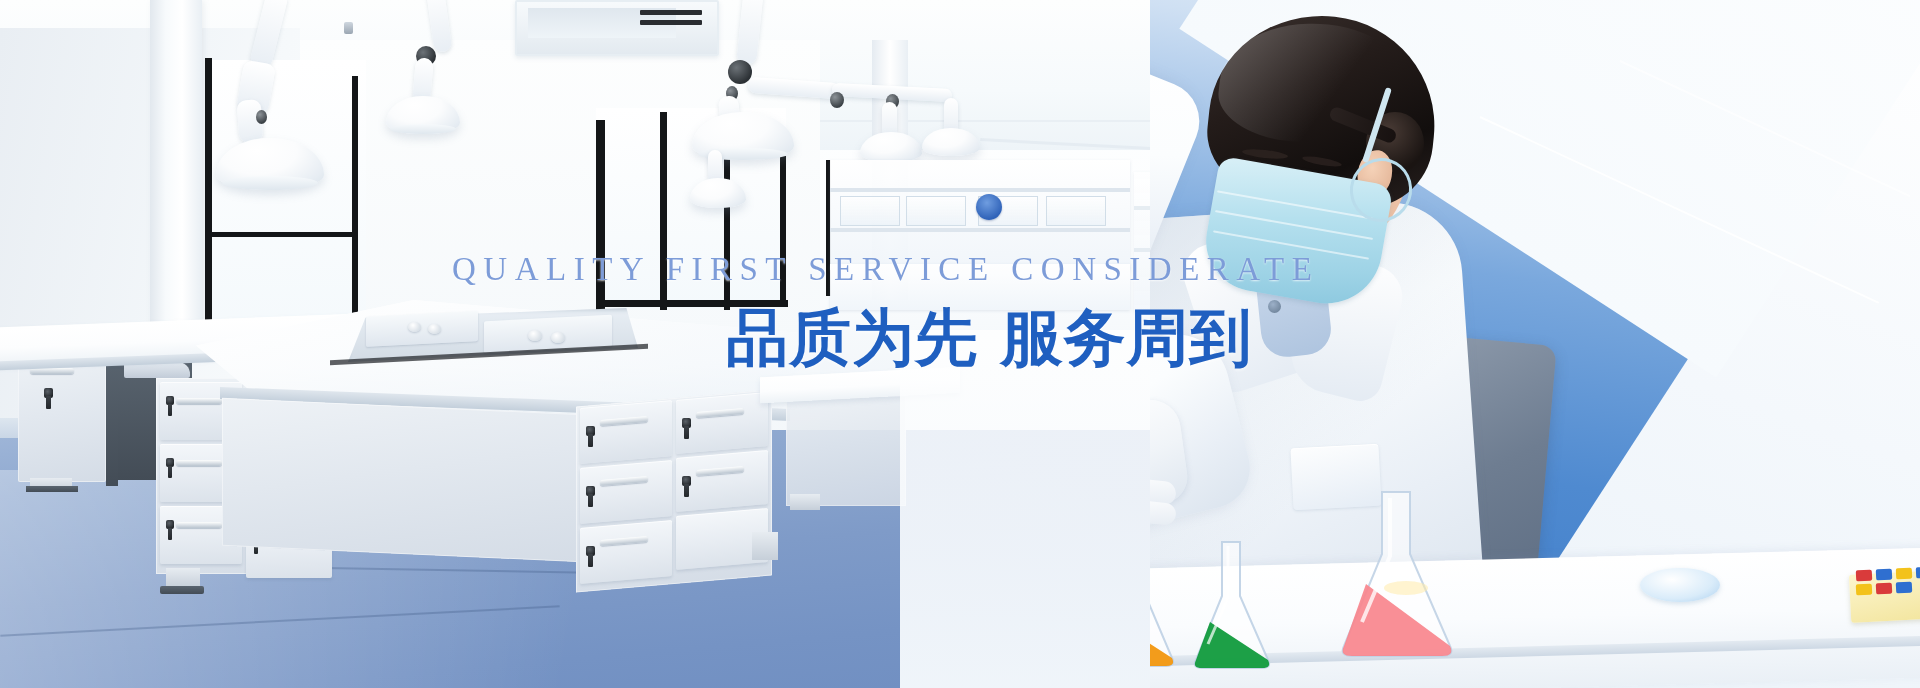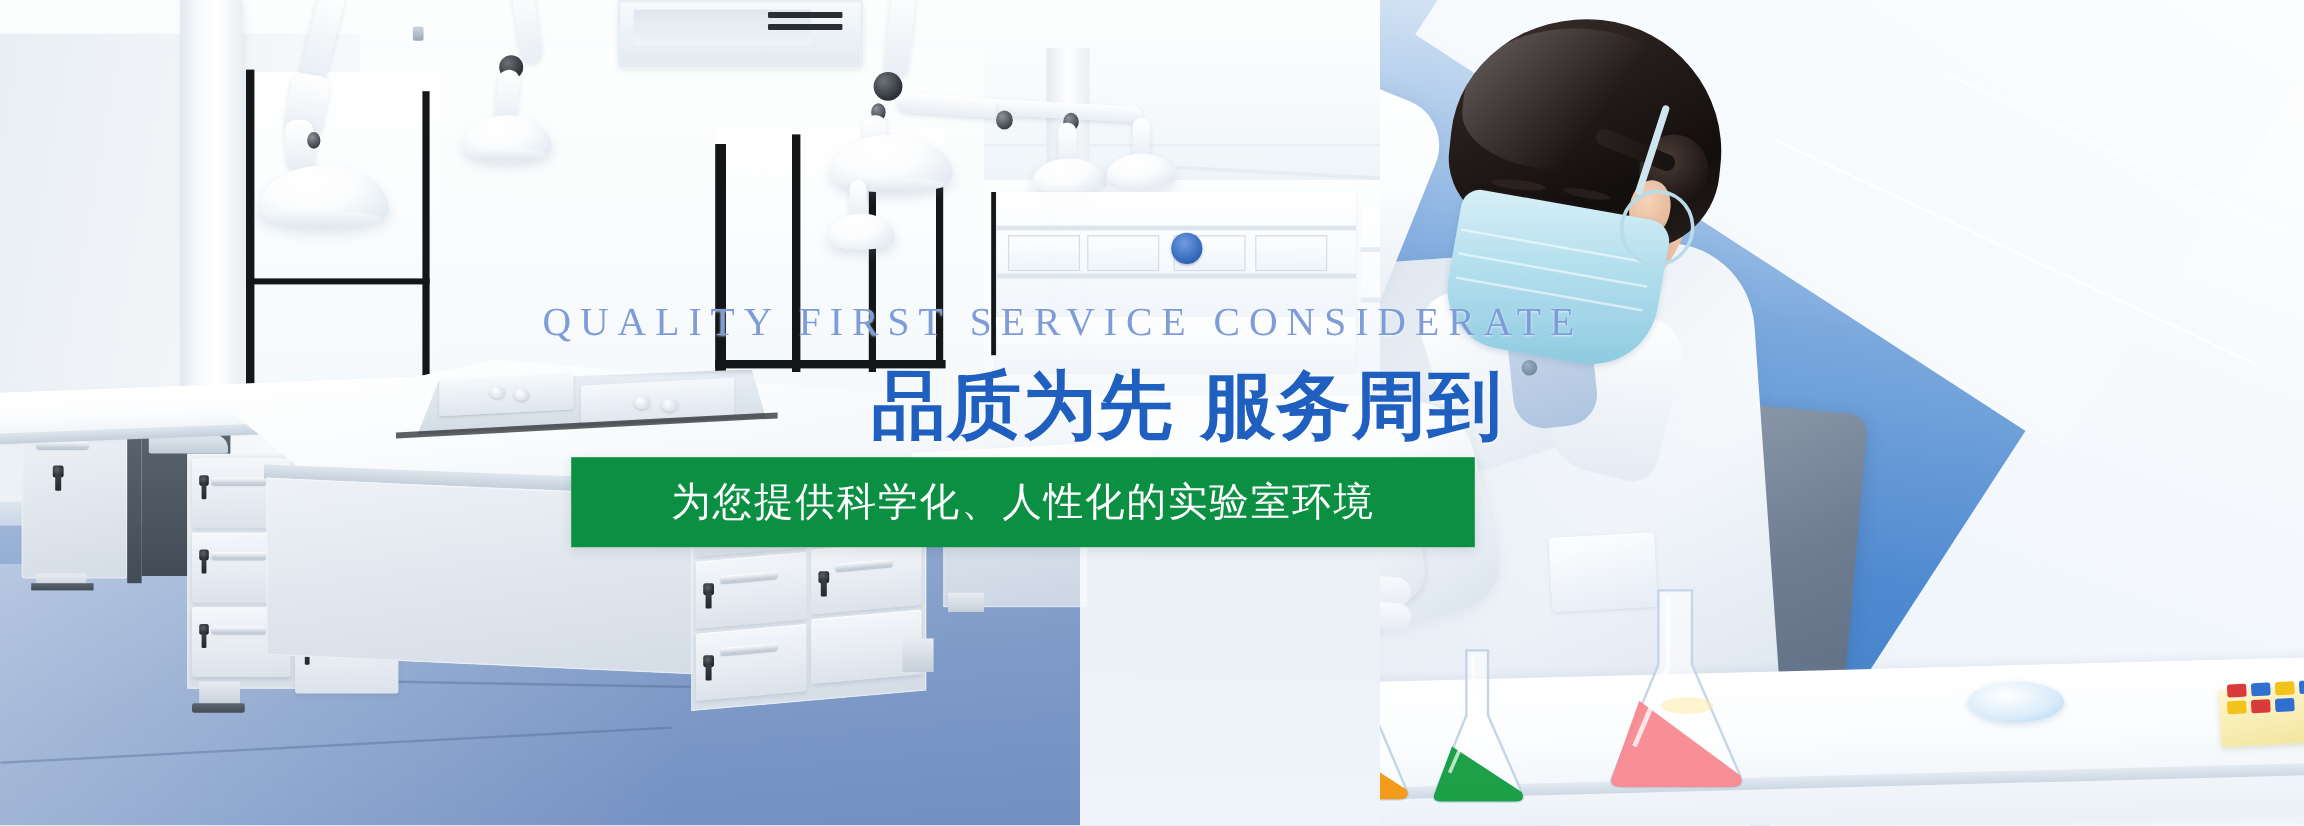--- a/index.html
+++ b/index.html
@@ -468,17 +468,14 @@
         <path d="M58 10 L58 68 L30 134" stroke="rgba(255,255,255,.78)" stroke-width="4" fill="none"></path>
         <ellipse cx="74" cy="100" rx="22" ry="7" fill="rgba(255,235,170,.55)"></ellipse>
       </svg>
     </div>
   </div>
 
   <div class="abs" id="eyebrow">QUALITY FIRST SERVICE CONSIDERATE</div>
 
   <div class="abs" id="headline">品质为先 服务周到</div>
 
-  <div class="abs" id="greenbar">
-    <span>为您提供科学化、人性化的实验室环境</span>
-  </div>
 
 </div>
 
 </body></html>

